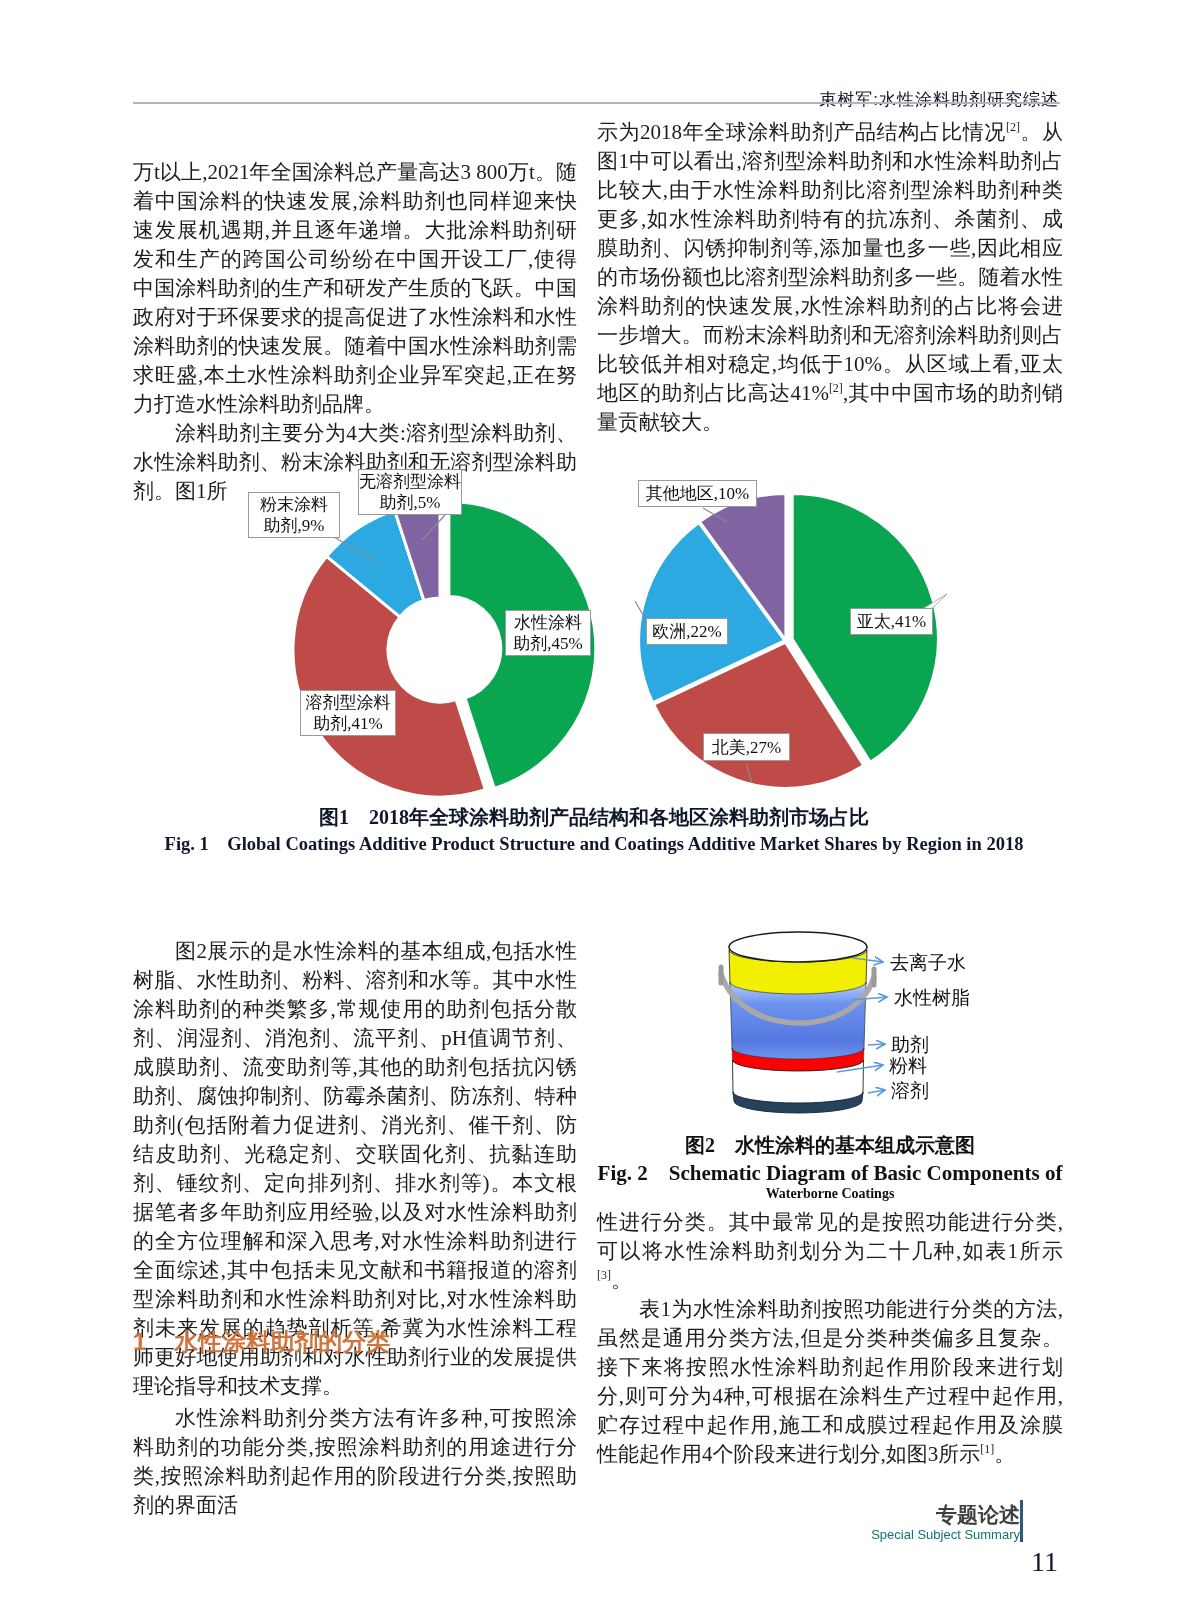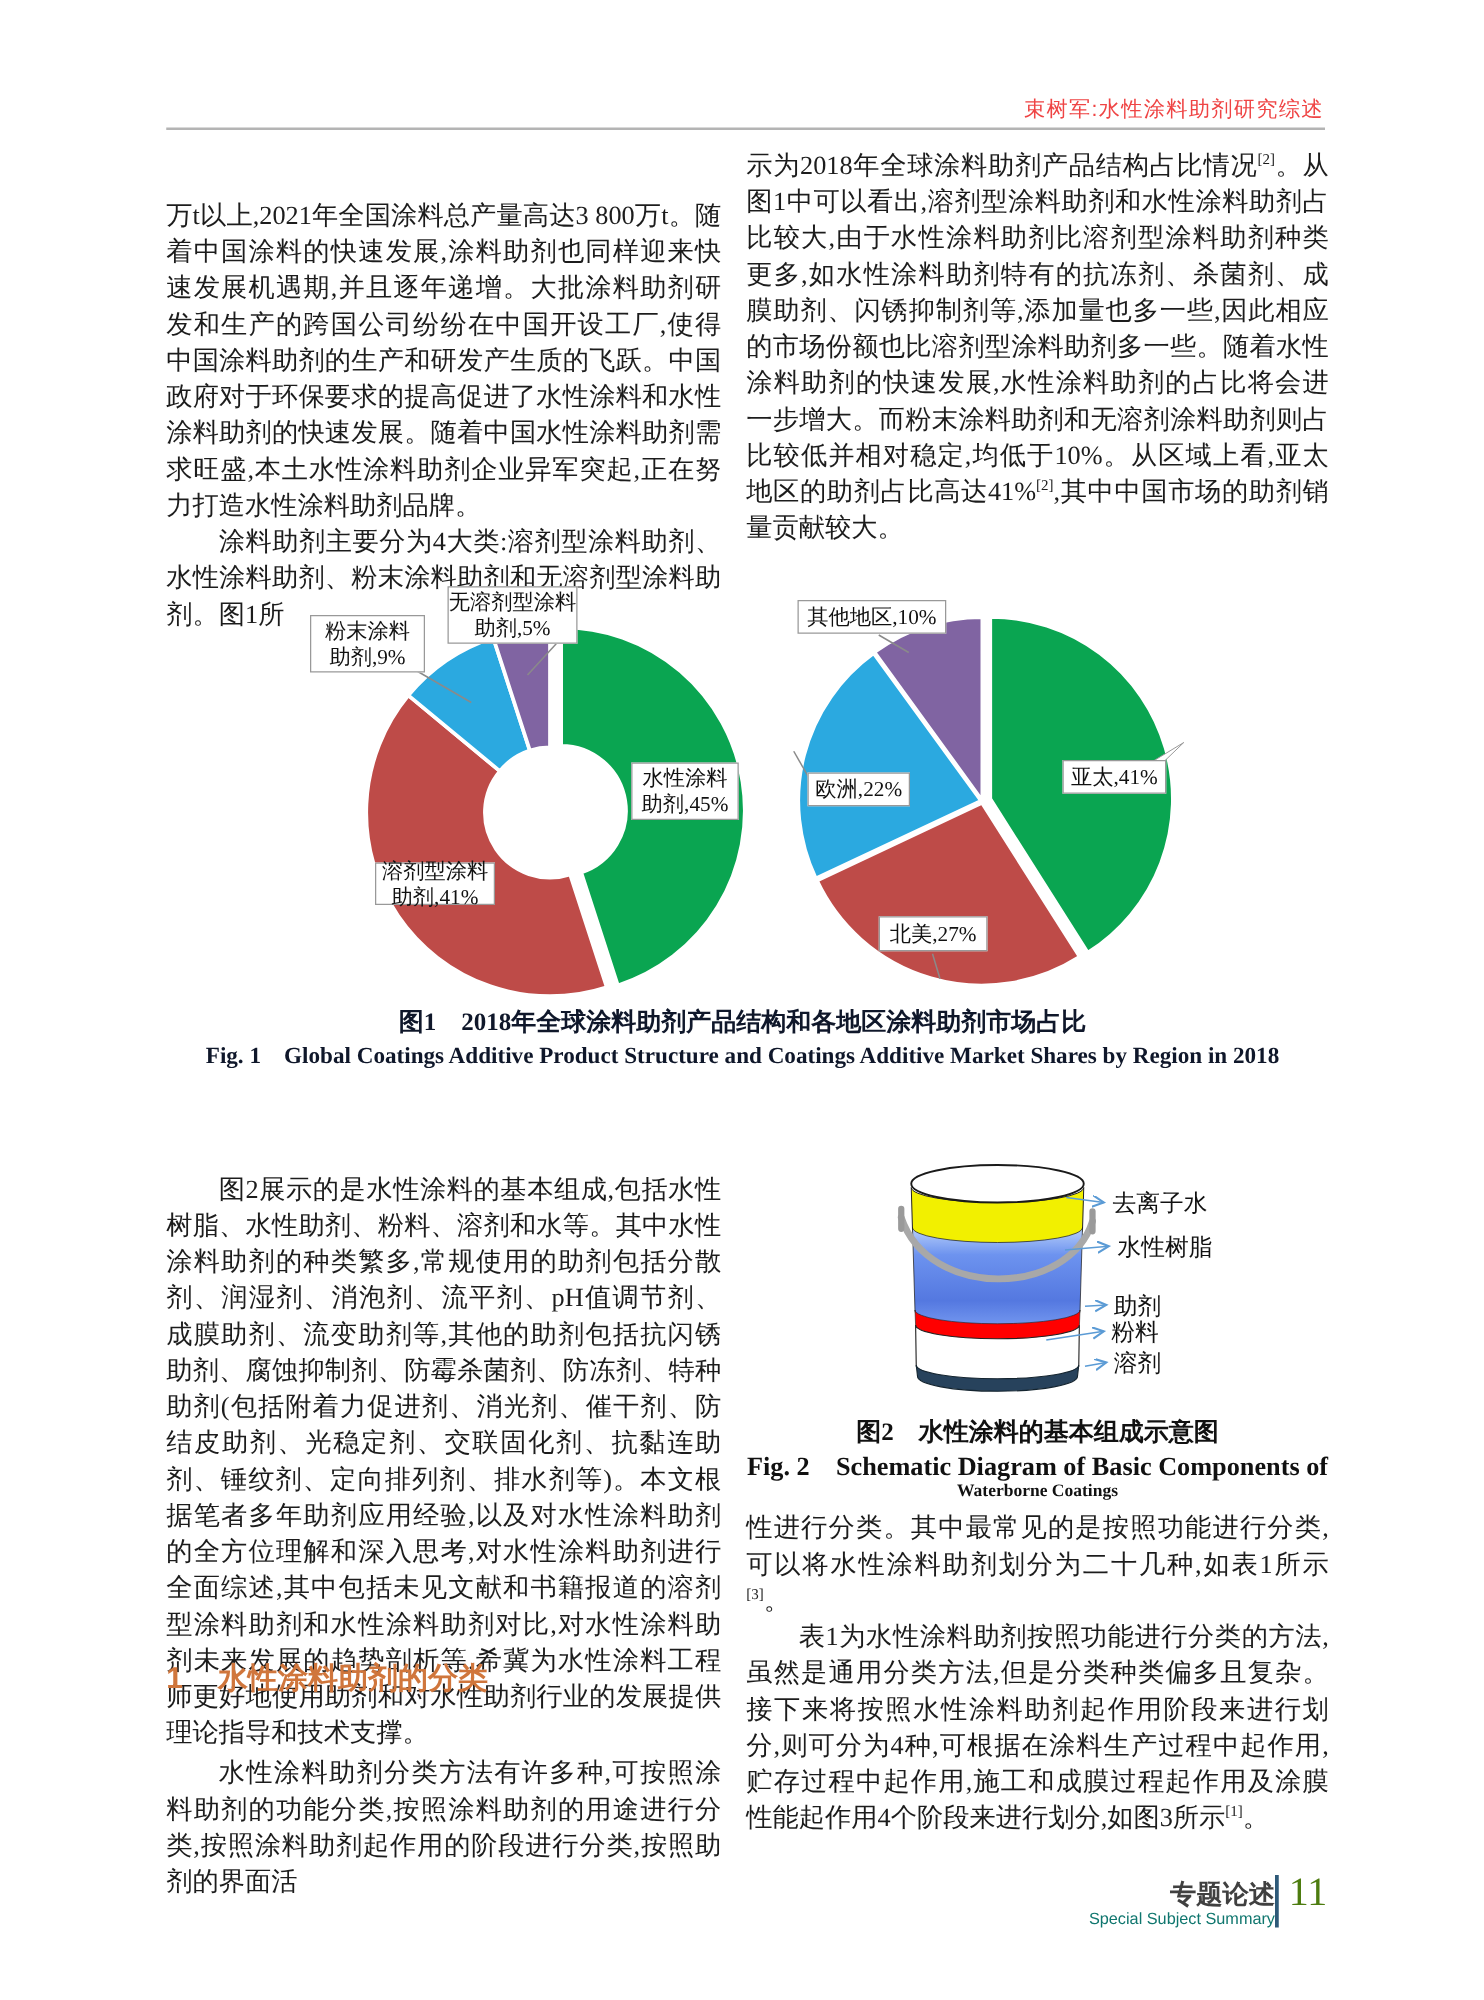--- a/index.html
+++ b/index.html
@@ -1,18 +1,18 @@
 <!DOCTYPE html>
 <html><head>
 <meta charset="utf-8">
 <style>
   html,body{margin:0;padding:0;background:#ffffff;}
   .page{position:relative;width:1187px;height:1600px;background:#ffffff;overflow:hidden;
         font-family:"Liberation Serif","DejaVu Serif",serif;color:#1c1c1c;}
-  .running{position:absolute;top:76px;right:128px;font-size:17px;color:#ef4444;
+  .running{position:absolute;top:88px;right:128px;font-size:17px;color:#0f172a;
            font-family:"Liberation Sans","DejaVu Sans",sans-serif;letter-spacing:1px;}
   .rule{position:absolute;top:102px;left:133px;width:927px;height:0;border-top:2px solid #b4b4b4;}
   .col{position:absolute;font-size:21px;line-height:29px;text-align:justify;}
   .col p{margin:0;}
   .ind{text-indent:2em;}
   sup{font-size:12px;line-height:0;vertical-align:super;}
   .colL{left:133px;width:444px;margin-top:40px;}
   .colR{left:597px;width:466px;}
 
   
@@ -34,21 +34,21 @@
   .sec{position:absolute;left:133px;top:1326px;width:444px;
        font-family:"Liberation Sans","DejaVu Sans",sans-serif;font-weight:bold;
        font-size:24px;color:#D0763C;display:flex;align-items:baseline;}
   .sec .num{margin-right:28px;}
 
   .f-zh{position:absolute;right:167px;top:1501px;font-size:21px;font-weight:bold;color:#404040;
         font-family:"Liberation Sans","DejaVu Sans",sans-serif;}
   .f-en{position:absolute;right:167px;top:1527px;font-size:13px;color:#0f766e;
         font-family:"Liberation Sans","DejaVu Sans",sans-serif;}
   .f-bar{position:absolute;left:1020px;top:1500px;width:3px;height:42px;background:#2E5978;}
-  .f-pg{position:absolute;left:1031px;top:1495px;font-size:32px;color:#4d7c0f;}
+  .f-pg{position:absolute;left:1031px;top:1546px;font-size:28px;color:#0f172a;}
 </style>
 </head>
 <body>
 
 <div class="page">
 
   <div class="running">束树军:水性涂料助剂研究综述</div>
   <div class="rule"></div>
 
   <div class="col colL" style="top:118px;">
@@ -89,21 +89,21 @@
       <span>助剂,9%</span>
     </div>
     <div class="callout" style="left:225px;top:17px;width:104px;height:46px;">
       <span>无溶剂型涂料</span>
       <span>助剂,5%</span>
     </div>
     <div class="callout" style="left:372px;top:158px;width:86px;height:46px;align-items:center;">
       <span>水性涂料</span>
       <span>助剂,45%</span>
     </div>
-    <div class="callout" style="left:167px;top:238px;width:96px;height:34px;text-align:center;">
+    <div class="callout" style="left:167px;top:238px;width:96px;height:46px;text-align:center;">
       <span>溶剂型涂料</span>
       <span>助剂,41%</span>
     </div>
     <div class="callout" style="left:505px;top:28px;width:119px;height:27px;">
       <span>其他地区,10%</span>
     </div>
     <div class="callout" style="left:717px;top:156px;width:83px;height:27px;">
       <span>亚太,41%</span>
     </div>
     <div class="callout" style="left:513px;top:166px;width:82px;height:27px;">

